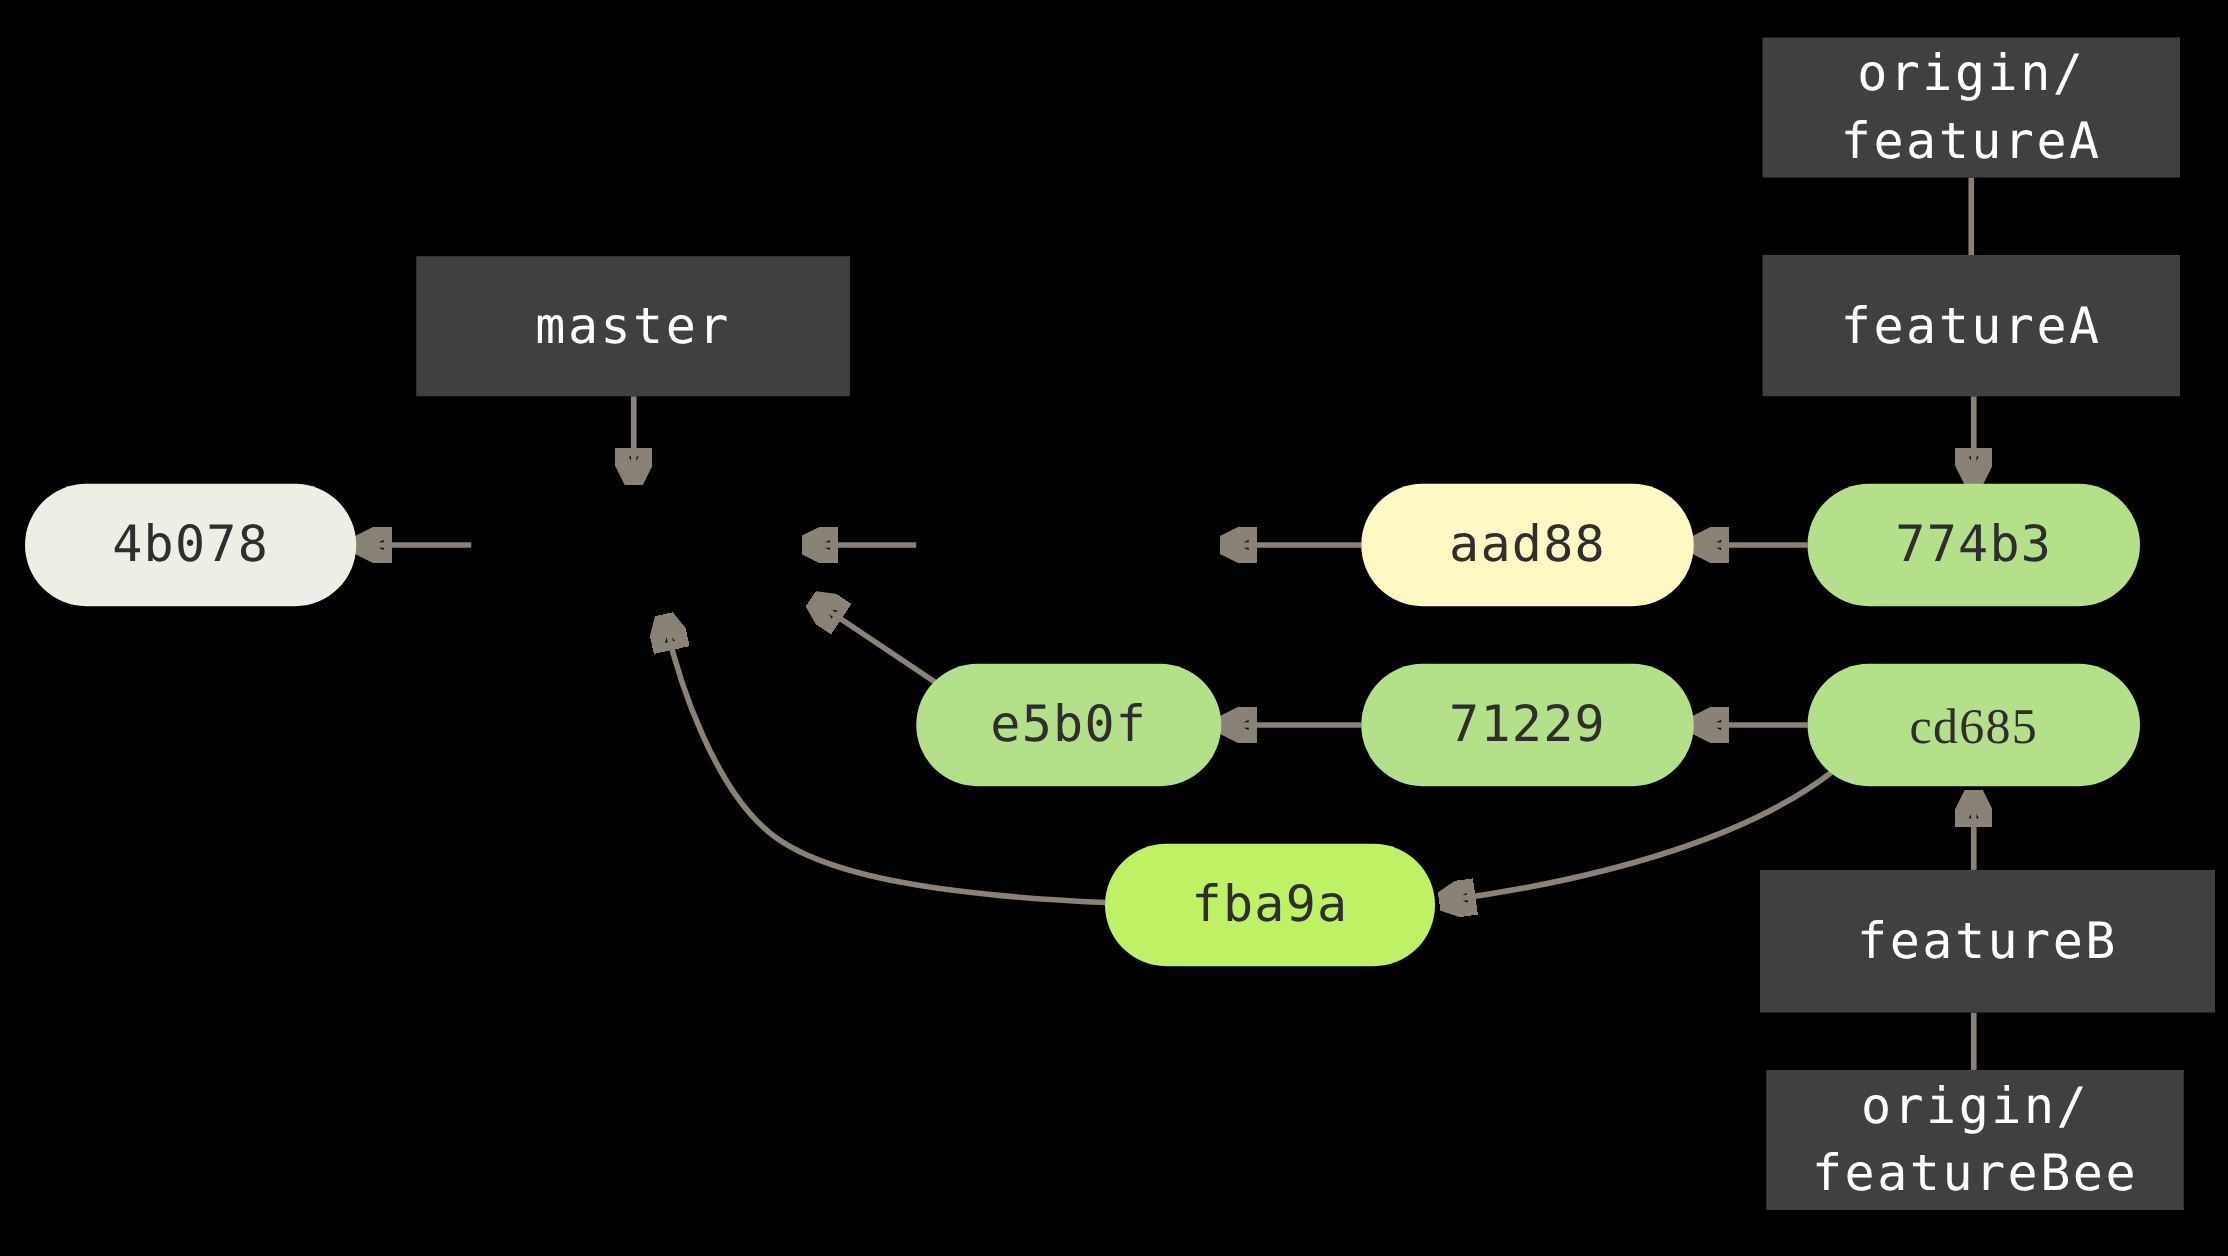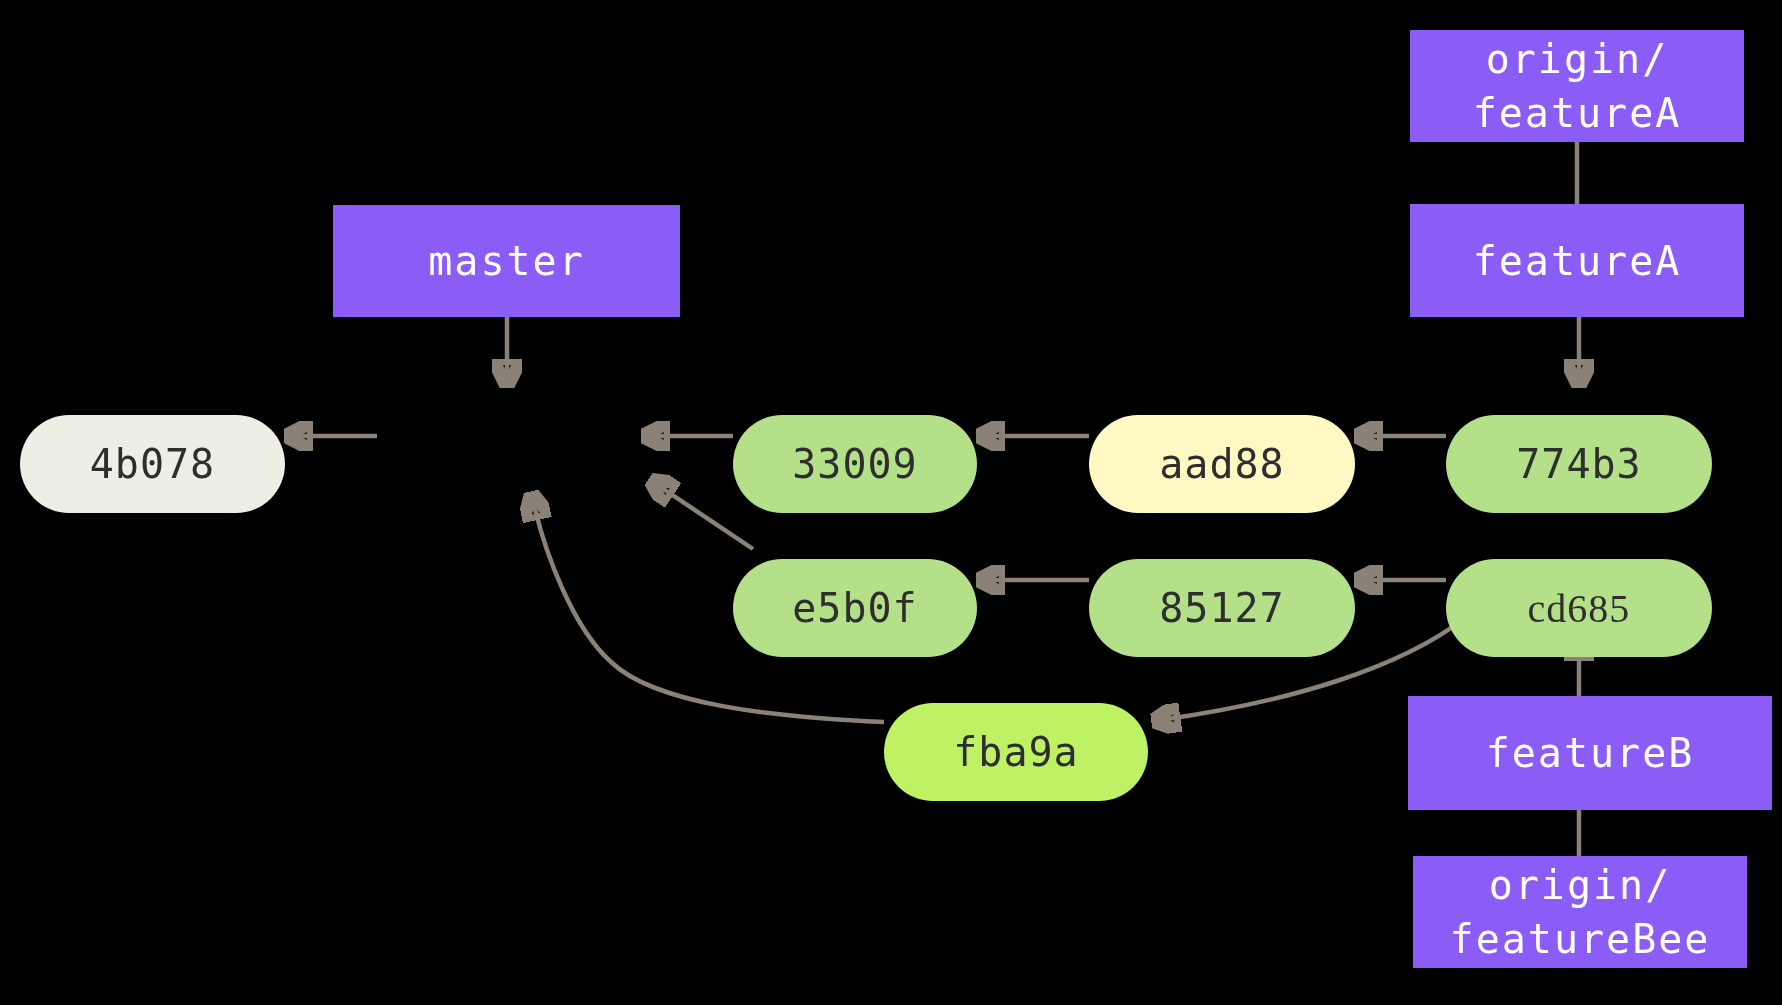--- a/index.html
+++ b/index.html
@@ -22,42 +22,41 @@
     width: 1782px;
     height: 1005px;
   }
   .edges path {
     fill: none;
     stroke: #8a8177;
     stroke-width: 4.5;
   }
   .branch-box {
     position: absolute;
-    background: #8b5cf6;
+    background: #404040;
     color: #ffffff;
     display: flex;
     align-items: center;
     justify-content: center;
     text-align: center;
     font-size: 40px;
     letter-spacing: 2px;
     line-height: 1.35;
     white-space: pre-line;
   }
   .commit-pill {
     position: absolute;
     height: 98px;
     border-radius: 49px;
     display: flex;
     align-items: center;
     justify-content: center;
     font-size: 40px;
     color: #2e2e2e;
     letter-spacing: 1px;
-    margin-top: 28px;
   }
   .fill-neutral { background: #efeee5; }
   .fill-green   { background: #b5e08a; }
   .fill-orange  { background: #fef9c3; }
   .fill-purple  { background: #bef264; }
 
   
   #box-origin-featureA   { left: 1410px; top: 30px;  width: 334px; height: 112px; }
   #box-featureA          { left: 1410px; top: 204px; width: 334px; height: 113px; }
   #box-master            { left: 333px;  top: 205px; width: 347px; height: 112px; }
@@ -104,21 +103,20 @@
 
   <div class="branch-box" id="box-origin-featureA">origin/
 featureA</div>
   <div class="branch-box" id="box-featureA">featureA</div>
   <div class="branch-box" id="box-master">master</div>
   <div class="branch-box" id="box-featureB">featureB</div>
   <div class="branch-box" id="box-origin-featureBee">origin/
 featureBee</div>
 
   <div class="commit-pill fill-neutral" id="c4b078">4b078</div>
-  <div class="commit-pill fill-green" id="c33009">33009</div>
   <div class="commit-pill fill-orange" id="caad88">aad88</div>
   <div class="commit-pill fill-green" id="c774b3">774b3</div>
   <div class="commit-pill fill-green" id="ce5b0f">e5b0f</div>
-  <div class="commit-pill fill-green" id="c85127">85127</div>
+  <div class="commit-pill fill-green" id="c85127">71229</div>
   <div class="commit-pill fill-green" id="ccd685">cd685</div>
   <div class="commit-pill fill-purple" id="cfba9a">fba9a</div>
 
 </div>
 
 </body></html>

